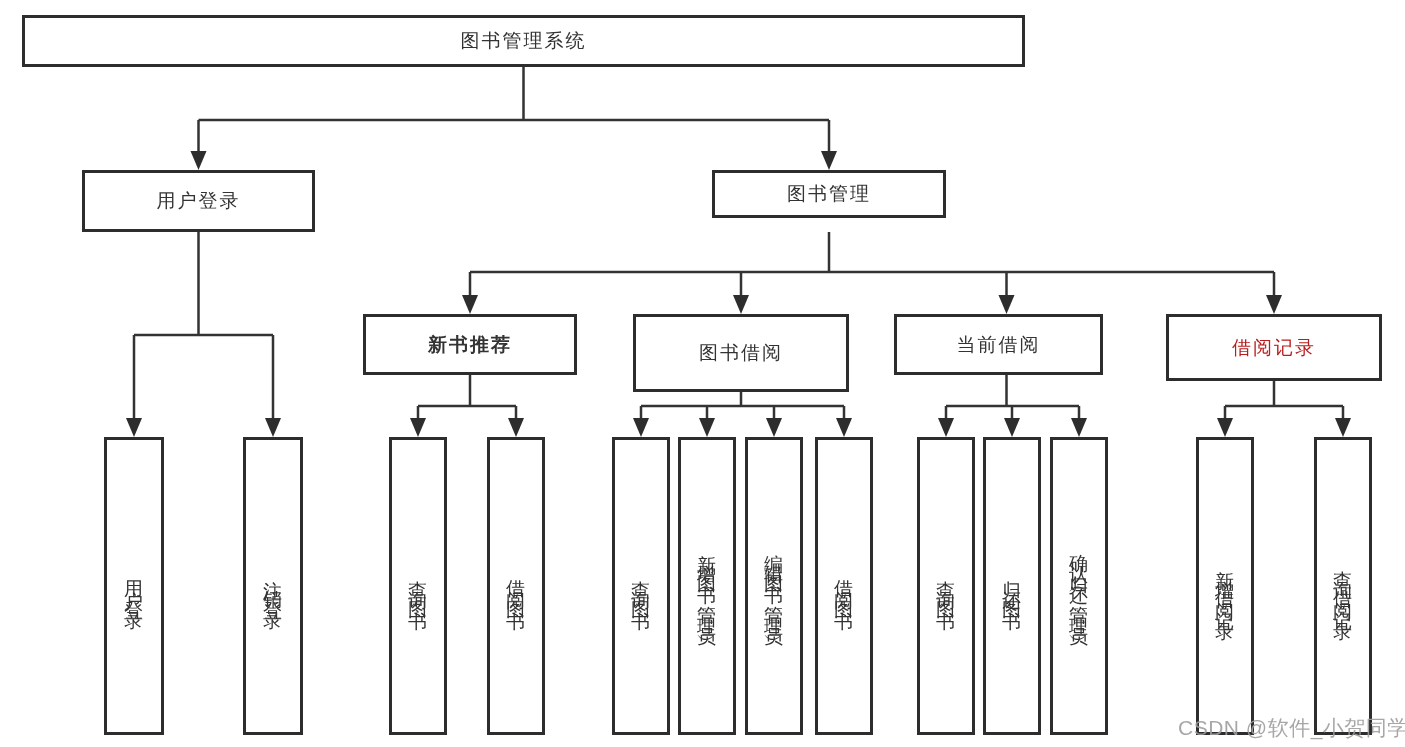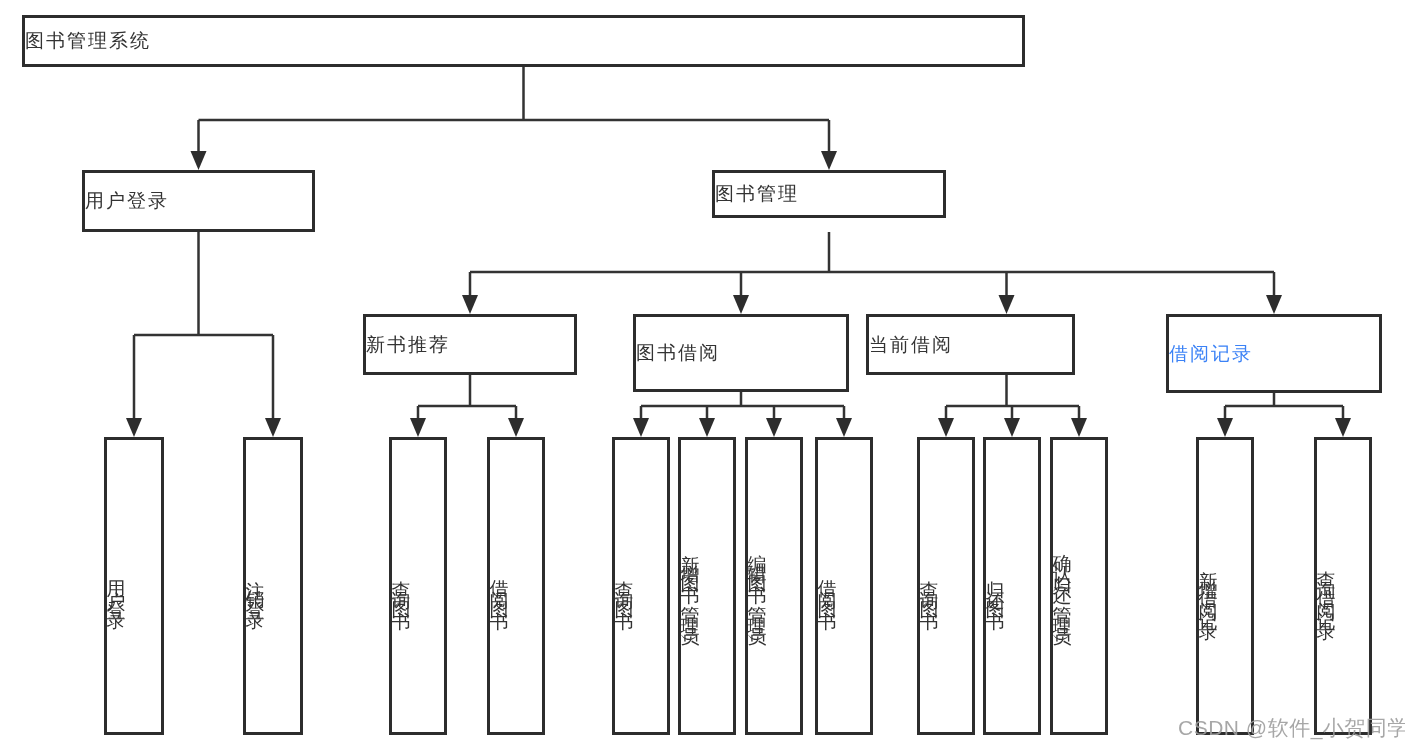--- a/index.html
+++ b/index.html
@@ -16,21 +16,21 @@
     left: 0; top: 0;
     pointer-events: none;
   }
   .node {
     position: absolute;
     box-sizing: border-box;
     border: 3px solid #ef4444;
     background: #ffffff;
     display: flex;
     align-items: center;
-    justify-content: flex-start;
+    justify-content: center;
     color: #333333;
   }
   .node .lbl {
     font-size: 19px;
     letter-spacing: 2px;
     white-space: nowrap;
     text-align: center;
   }
   .node.vertical .lbl {
     writing-mode: vertical-rl;
@@ -100,30 +100,30 @@
   <div id="nodes">
       <div class="node" style="left: 22px; top: 15px; width: 1003px; height: 52px; border-color: rgb(45, 45, 45); color: rgb(51, 51, 51);">
         <span class="lbl">图书管理系统</span>
       </div>
       <div class="node" style="left: 82px; top: 170px; width: 233px; height: 62px; border-color: rgb(45, 45, 45); color: rgb(51, 51, 51);">
         <span class="lbl">用户登录</span>
       </div>
       <div class="node" style="left: 712px; top: 170px; width: 234px; height: 48px; border-color: rgb(45, 45, 45); color: rgb(51, 51, 51);">
         <span class="lbl">图书管理</span>
       </div>
-      <div class="node" style="left: 363px; top: 314px; width: 214px; height: 61px; border-color: rgb(45, 45, 45); color: rgb(51, 51, 51);">
+      <div class="node" style="left: 363px; top: 314px; width: 214px; height: 61px; border-color: rgb(45, 45, 45); color: rgb(51, 51, 51); font-weight: bold;">
         <span class="lbl">新书推荐</span>
       </div>
       <div class="node" style="left: 633px; top: 314px; width: 216px; height: 78px; border-color: rgb(45, 45, 45); color: rgb(51, 51, 51);">
         <span class="lbl">图书借阅</span>
       </div>
-      <div class="node" style="left: 866px; top: 314px; width: 209px; height: 61px; border-color: rgb(45, 45, 45); color: rgb(51, 51, 51);">
+      <div class="node" style="left: 894px; top: 314px; width: 209px; height: 61px; border-color: rgb(45, 45, 45); color: rgb(51, 51, 51);">
         <span class="lbl">当前借阅</span>
       </div>
-      <div class="node" style="left: 1166px; top: 314px; width: 216px; height: 79px; border-color: rgb(45, 45, 45); color: #3b82f6;">
+      <div class="node" style="left: 1166px; top: 314px; width: 216px; height: 67px; border-color: rgb(45, 45, 45); color: #b91c1c;">
         <span class="lbl">借阅记录</span>
       </div>
       <div class="node vertical" style="left: 104px; top: 437px; width: 60px; height: 298px; border-color: rgb(45, 45, 45); color: rgb(51, 51, 51);">
         <span class="lbl">用户登录</span>
       </div>
       <div class="node vertical" style="left: 243px; top: 437px; width: 60px; height: 298px; border-color: rgb(45, 45, 45); color: rgb(51, 51, 51);">
         <span class="lbl">注销登录</span>
       </div>
       <div class="node vertical" style="left: 389px; top: 437px; width: 58px; height: 298px; border-color: rgb(45, 45, 45); color: rgb(51, 51, 51);">
         <span class="lbl">查询图书</span>

